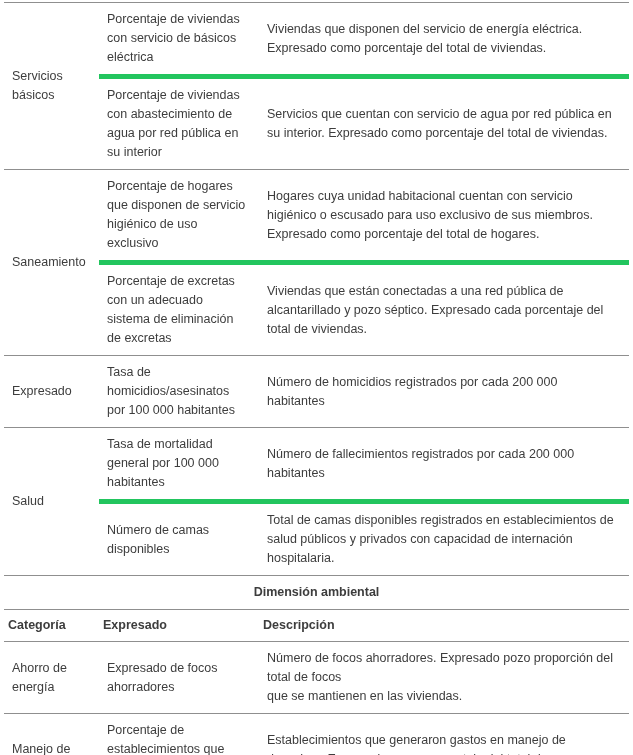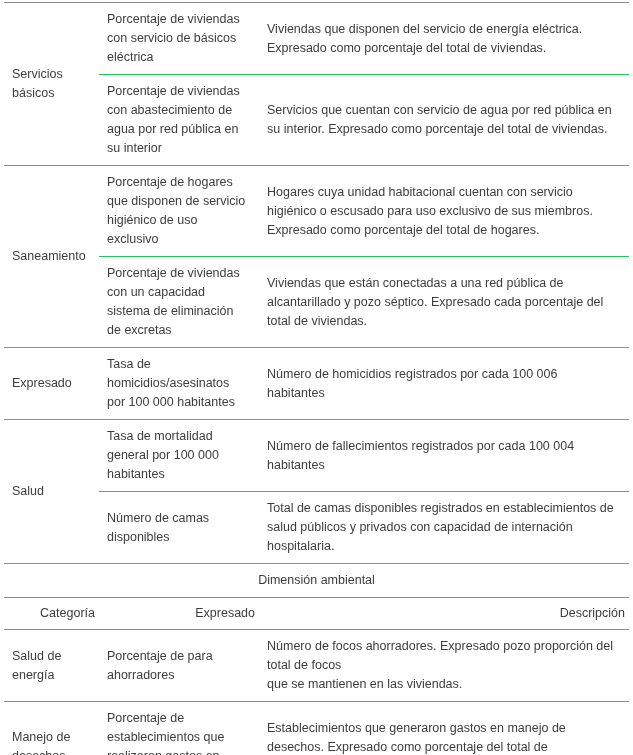--- a/index.html
+++ b/index.html
@@ -27,34 +27,34 @@
     font-size: 12.5px;
     line-height: 1.52;
     vertical-align: middle;
     text-align: left;
     font-weight: normal;
     padding: 7px 10px 7px 8px;
   }
   
   tr.grp > td { border-top: 1px solid #8f8f8f; }
   
-  tr.sub > td { border-top: 1px solid #22c55e; }
+  tr.sub > td { border-top: 5px solid #22c55e; }
   td.cat { padding-right: 4px; }
   td.des { white-space: pre-line; padding-right: 12px; }
   tr.section-row > td {
     border-top: 1px solid #8f8f8f;
     text-align: center;
-    font-weight: normal;
+    font-weight: bold;
     padding: 7px 4px;
   }
   tr.head > th {
     border-top: 1px solid #8f8f8f;
     border-bottom: 1px solid #8f8f8f;
-    font-weight: normal;
-    text-align: right;
+    font-weight: bold;
+    text-align: left;
     padding: 6px 4px;
   }
   tr.last > td { border-bottom: 1px solid #8f8f8f; }
 </style>
 </head>
 <body>
 
 <div class="sheet">
   <table class="tbl">
     <colgroup>
@@ -73,53 +73,53 @@
         <td class="ind">Porcentaje de viviendas con abastecimiento de agua por red pública en su interior</td>
         <td class="des">Servicios que cuentan con servicio de agua por red pública en su interior. Expresado como porcentaje del total de viviendas.</td>
       </tr>
 
       <tr class="grp">
         <td class="cat" rowspan="2">Saneamiento</td>
         <td class="ind">Porcentaje de hogares que disponen de servicio higiénico de uso exclusivo</td>
         <td class="des">Hogares cuya unidad habitacional cuentan con servicio higiénico o escusado para uso exclusivo de sus miembros. Expresado como porcentaje del total de hogares.</td>
       </tr>
       <tr class="sub">
-        <td class="ind">Porcentaje de viviendas con un capacidad sistema de eliminación de excretas</td>
+        <td class="ind">Porcentaje de excretas con un adecuado sistema de eliminación de excretas</td>
         <td class="des">Viviendas que están conectadas a una red pública de alcantarillado y pozo séptico. Expresado cada porcentaje del total de viviendas.</td>
       </tr>
 
       <tr class="grp">
         <td class="cat">Expresado</td>
         <td class="ind">Tasa de homicidios/asesinatos por 100 000 habitantes</td>
-        <td class="des">Número de homicidios registrados por cada 100 006 habitantes</td>
+        <td class="des">Número de homicidios registrados por cada 200 000 habitantes</td>
       </tr>
 
       <tr class="grp">
         <td class="cat" rowspan="2">Salud</td>
         <td class="ind">Tasa de mortalidad general por 100 000 habitantes</td>
-        <td class="des">Número de fallecimientos registrados por cada 100 004 habitantes</td>
+        <td class="des">Número de fallecimientos registrados por cada 200 000 habitantes</td>
       </tr>
       <tr class="sub">
         <td class="ind">Número de camas disponibles</td>
         <td class="des">Total de camas disponibles registrados en establecimientos de salud públicos y privados con capacidad de internación hospitalaria.</td>
       </tr>
 
       <tr class="section-row">
         <td colspan="3">Dimensión ambiental</td>
       </tr>
 
       <tr class="head">
         <th>Categoría</th>
         <th>Expresado</th>
         <th>Descripción</th>
       </tr>
 
       <tr class="grp">
-        <td class="cat">Salud de energía</td>
-        <td class="ind">Porcentaje de para ahorradores</td>
+        <td class="cat">Ahorro de energía</td>
+        <td class="ind">Expresado de focos ahorradores</td>
         <td class="des">Número de focos ahorradores. Expresado pozo proporción del total de focos
 que se mantienen en las viviendas.</td>
       </tr>
 
       <tr class="grp last">
         <td class="cat">Manejo de desechos</td>
         <td class="ind">Porcentaje de establecimientos que realizaron gastos en manejo de desechos</td>
         <td class="des">Establecimientos que generaron gastos en manejo de desechos. Expresado como porcentaje del total de establecimientos registrados.</td>
       </tr>
 

